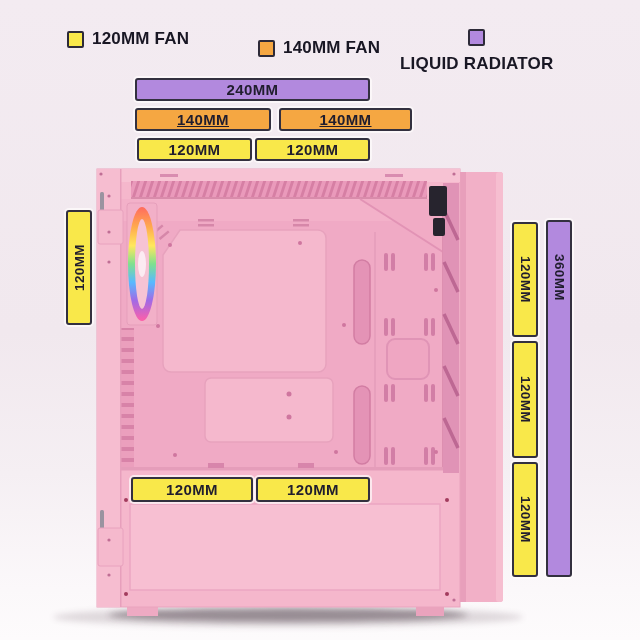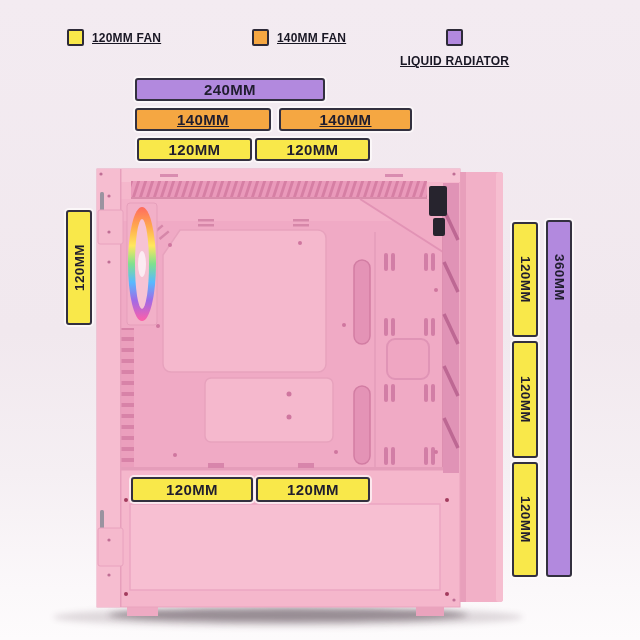--- a/index.html
+++ b/index.html
@@ -14,21 +14,21 @@
     background: linear-gradient(180deg,#f3ebf1 0%,#f1e8ee 52%,#f5eff3 74%,#fbf8fa 92%,#fdfbfc 100%);
   }
   svg.case-art{ position:absolute; left:0; top:0; z-index:1; }
 
   
   .legend-item{ position:absolute; top:29px; display:flex; align-items:center; gap:8px; z-index:6; }
   .legend-swatch{
     width:17px; height:17px; border:2px solid #2d2a38; border-radius:2px;
   }
   .legend-label{
-    font-size:12px; font-weight:bold; color:#191724; letter-spacing:.2px; white-space:nowrap;text-decoration:underline;
+    font-size:17px; font-weight:bold; color:#191724; letter-spacing:.2px; white-space:nowrap;
   }
 
   
   .bar{
     position:absolute; z-index:5;
     display:flex; align-items:center; justify-content:center;
     border:2px solid #33303f; border-radius:3px;
     font-size:15px; font-weight:bold; color:#201d2e; letter-spacing:.4px;
     box-shadow: 0 0 0 2px rgba(255,252,252,.7);
   }
@@ -206,30 +206,30 @@
       <circle cx="101" cy="174" r="1.6"></circle>
         <circle cx="454" cy="174" r="1.6"></circle>
       <circle cx="454" cy="600" r="1.6"></circle>
     </g>
   </svg>
 
   <div class="legend-item" style="left:67px;">
     <span class="legend-swatch" style="background:#f9e84a;"></span>
     <span class="legend-label">120MM FAN</span>
   </div>
-  <div class="legend-item" style="left:252px;">
+  <div class="legend-item" style="left:258px;margin-top:9px;">
     <span class="legend-swatch" style="background:#f5a742;"></span>
     <span class="legend-label">140MM FAN</span>
   </div>
   <div class="legend-item" style="left:400px;flex-direction:column;">
     <span class="legend-swatch" style="background:#b289de;"></span>
     <span class="legend-label">LIQUID RADIATOR</span>
   </div>
 
-  <div class="bar radiator" style="left:135px; top:78px;  width:190px; height:23px;">240MM</div>
+  <div class="bar radiator" style="left:135px; top:78px;  width:235px; height:23px;">240MM</div>
   <div class="bar fan140" style="left:135px; top:108px; width:136px; height:23px;">140MM</div>
   <div class="bar fan140" style="left:279px; top:108px; width:133px; height:23px;">140MM</div>
   <div class="bar fan120" style="left:137px; top:138px; width:115px; height:23px;">120MM</div>
   <div class="bar fan120" style="left:255px; top:138px; width:115px; height:23px;">120MM</div>
 
   <div class="bar fan120 vert" style="left:66px; top:210px; width:26px; height:115px;">
     <span class="vtext-up">120MM</span>
   </div>
 
   <div class="bar fan120 vert" style="left:512px; top:222px; width:26px; height:115px;">

